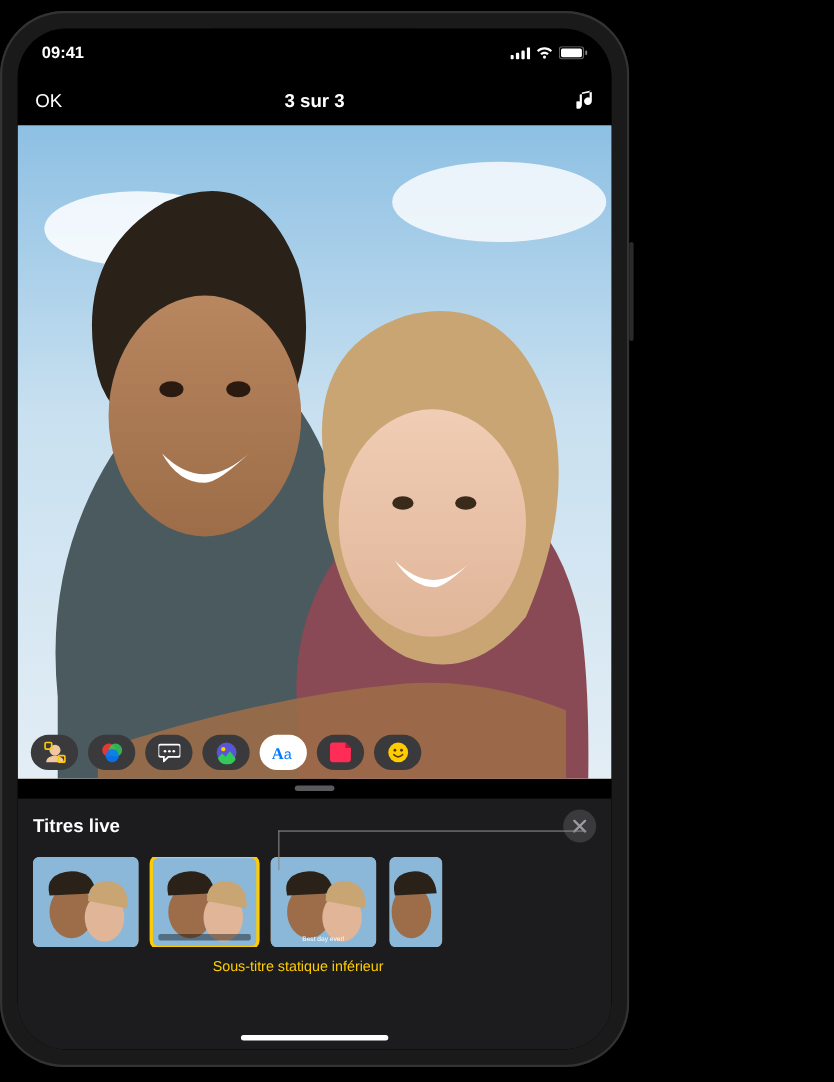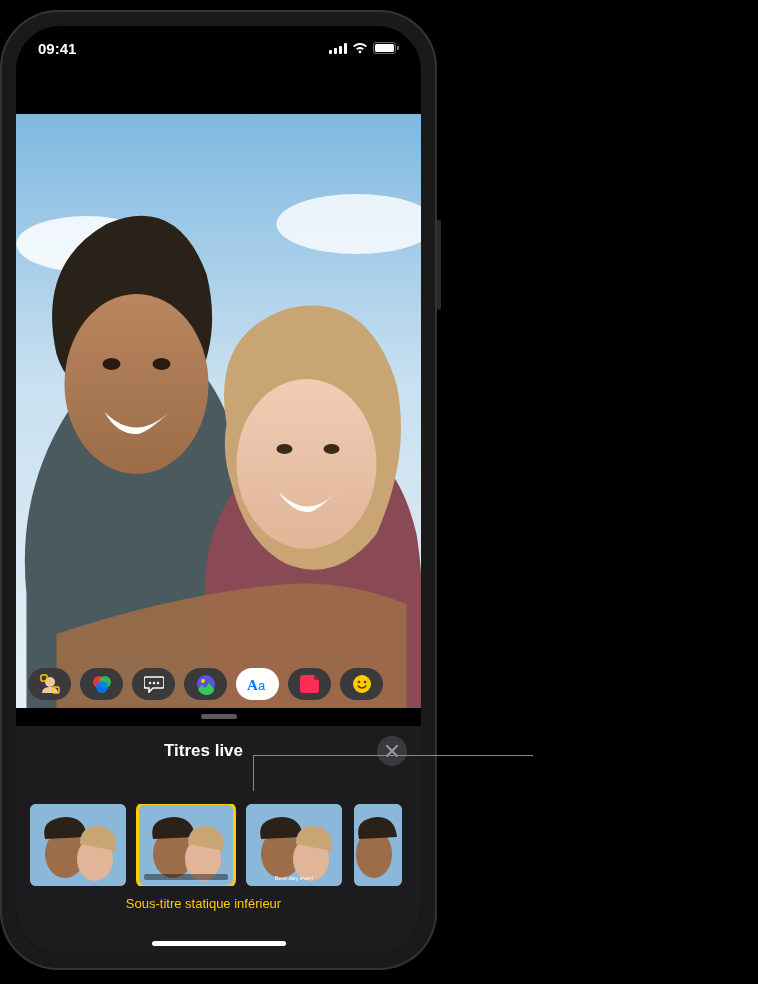--- a/index.html
+++ b/index.html
@@ -8,21 +8,21 @@
     width: 758px;
     height: 984px;
     font-family: -apple-system, "Helvetica Neue", Helvetica, Arial, sans-serif;
     position: relative;
     overflow: hidden;
   }
   .device {
     position: absolute;
     left: 0;
     top: 10px;
-    width: 437px;
+    width: 572px;
     height: 960px;
     background: #1a1a1a;
     border-radius: 58px;
     box-shadow: inset 0 0 0 2px #333, 0 0 0 1px #000;
     padding: 16px;
   }
   .side-btn {
     position: absolute;
     background: #2a2a2a;
     border-radius: 2px;
@@ -140,22 +140,21 @@
     right: 0;
     bottom: 0;
     background: #1c1c1e;
     padding-top: 10px;
   }
   .panel-header {
     display: flex;
     align-items: center;
     padding: 0 14px;
     gap: 0;
-    margin-bottom: 38px;
-    text-align: center;
+    margin-bottom: 13px;
   }
   .panel-title {
     color: #fff;
     font-size: 17px;
     font-weight: 600;
     flex: 1;
   }
   .edit-pill {
     background: #3a3a3c;
     color: #fff;
@@ -264,20 +263,29 @@
             <path d="M8 10.5a1.4 1.4 0 100 2.8 1.4 1.4 0 000-2.8zM8 7c-1.5 0-2.9.6-3.9 1.6l1.4 1.4C6.2 9.3 7.1 9 8 9s1.8.3 2.5 1l1.4-1.4C10.9 7.6 9.5 7 8 7zM8 3C5.3 3 2.9 4.1 1.1 5.9l1.4 1.4C4 5.8 5.9 5 8 5s4 .8 5.5 2.3l1.4-1.4C13.1 4.1 10.7 3 8 3z" fill="#fff" transform="translate(0,-2)"></path>
           </svg>
         <svg width="26" height="12" viewBox="0 0 26 12">
             <rect x="0.5" y="0.5" width="22" height="11" rx="2.5" stroke="#fff" stroke-opacity="0.4" fill="none"></rect>
             <rect x="2" y="2" width="19" height="8" rx="1.5" fill="#fff"></rect>
             <rect x="24" y="4" width="2" height="4" rx="1" fill="#fff" fill-opacity="0.5"></rect>
           </svg>
       </div>
     </div>
 
+    <div class="nav-bar">
+      <span class="nav-ok">OK</span>
+      <span class="nav-title">3 sur 3</span>
+      <span class="nav-music">
+        <svg width="16" height="20" viewBox="0 0 16 20">
+            <path d="M14 0L5 2v11.5A3.5 3.5 0 113 10.3V4l11-2.4V10a3.5 3.5 0 11-2-3.2V0h2z" fill="#fff"></path>
+          </svg>
+      </span>
+    </div>
 
     <div class="main-photo">
       <svg class="photo-svg" viewBox="0 0 444 594" preserveAspectRatio="xMidYMid slice">
         <defs>
           <linearGradient id="sky" x1="0" y1="0" x2="0" y2="1">
             <stop offset="0%" stop-color="#7fb8e0"></stop>
             <stop offset="45%" stop-color="#c8e0f0"></stop>
             <stop offset="100%" stop-color="#e8f0f6"></stop>
           </linearGradient>
           <linearGradient id="skin1" x1="0" y1="0" x2="0" y2="1">

